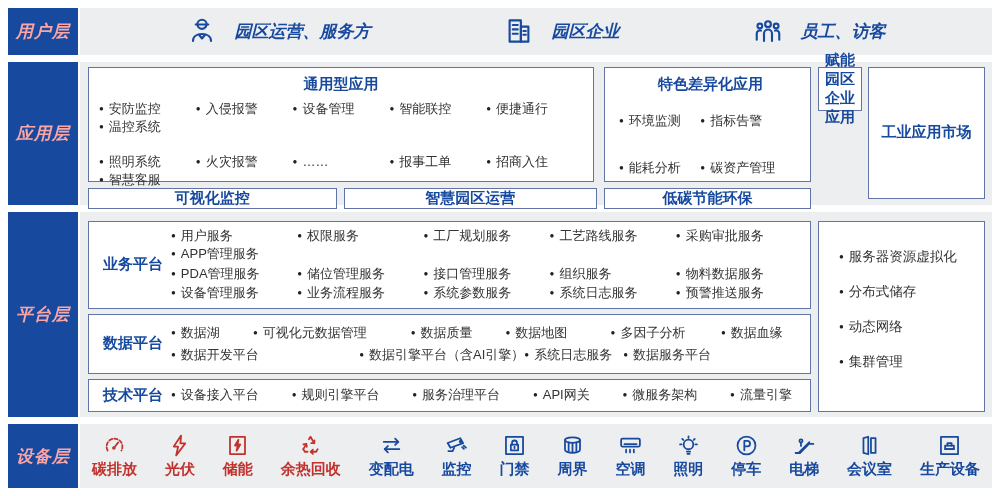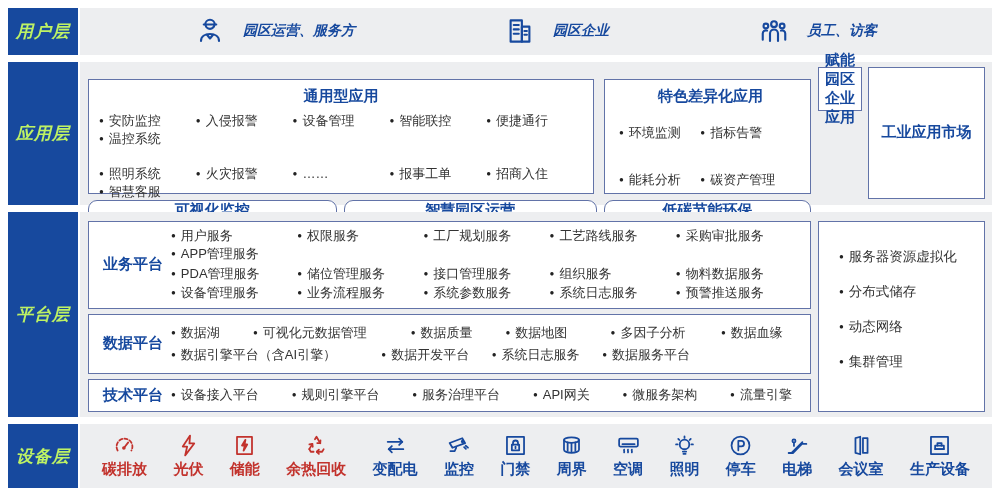--- a/index.html
+++ b/index.html
@@ -1,40 +1,40 @@
 <!DOCTYPE html>
 <html><head>
 <meta charset="utf-8">
 <style>
   * { margin:0; padding:0; box-sizing:border-box; }
   body { background:#fff; font-family:"Liberation Sans","DejaVu Sans",sans-serif; }
   .canvas { width:1000px; height:496px; background:#fff; padding:8px; display:flex; flex-direction:column; gap:7px; }
   .layer-row { display:flex; gap:2px; }
-  .layer-label { width:70px; flex:0 0 70px; background:#17499e; color:#bef264; display:flex; align-items:center; justify-content:center; font-weight:bold; font-style:italic; font-size:17px; letter-spacing:1px; }
+  .layer-label { width:70px; flex:0 0 70px; background:#17499e; color:#fca5a5; display:flex; align-items:center; justify-content:center; font-weight:bold; font-style:italic; font-size:17px; letter-spacing:1px; }
   .band { flex:1; background:#edeef0; }
 
   
   .row-user { height:47px; }
   .band-user { display:flex; align-items:center; justify-content:space-around; padding:0 40px; }
-  .user-item { display:flex; align-items:center; gap:18px; color:#17499e; font-weight:bold; font-style:italic; font-size:14px; }
+  .user-item { display:flex; align-items:center; gap:18px; color:#17499e; font-weight:bold; font-style:italic; font-size:17px; }
   .user-item .icn { width:30px; height:30px; color:#17499e; font-style:normal; }
 
   
   .wbox { background:#fff; border:1px solid #6273a8; }
   .box-title { color:#17499e; font-weight:bold; font-size:15px; text-align:center; }
 
   
   .row-app { height:143px; }
   .band-app { display:flex; gap:7px; padding:5px 7px 6px 8px; }
   .app-left { flex:1; display:flex; flex-direction:column; gap:6px; }
-  .app-top { flex:1; display:flex; gap:10px;margin-top:12px; }
+  .app-top { flex:1; display:flex; gap:10px; }
   .general-box { flex:1; padding:7px 10px 5px; display:flex; flex-direction:column; justify-content:space-evenly; }
   .special-box { width:207px; flex:0 0 207px; padding:7px 8px 5px 14px; display:flex; flex-direction:column; justify-content:space-evenly; }
   .app-bottom { height:33px; display:flex; gap:7px; }
-  .cat-box { display:flex; align-items:center; justify-content:center;border-radius:9px; }
+  .cat-box { display:flex; align-items:center; justify-content:center; }
   .cat-box:nth-child(1) { flex:247; }
   .cat-box:nth-child(2) { flex:252; }
   .cat-box:nth-child(3) { width:207px; flex:0 0 207px; }
   .app-right { width:167px; flex:0 0 167px; display:flex; flex-direction:row; gap:6px; }
   .enable-box { height:44px; flex:0 0 44px; display:flex; align-items:center; justify-content:center; }
   .market-box { flex:1; display:flex; align-items:center; justify-content:center; }
 
   
   .svc-row { display:grid; grid-template-columns:repeat(5,1fr); align-items:center; }
   .bullet-item { font-size:13px; color:#333; white-space:nowrap; }
@@ -52,21 +52,21 @@
   .plat-rows { flex:1; display:flex; flex-direction:column; justify-content:space-evenly; height:100%; }
   .business-box { height:88px; flex:0 0 88px; }
   .data-box { height:60px; flex:0 0 60px; }
   .tech-box { height:33px; flex:0 0 33px; }
   .tech-row { display:flex; justify-content:space-between; padding-right:10px; }
   .infra-box { width:167px; flex:0 0 167px; padding:26px 6px 0 20px; }
   .infra-box .bullet-item { display:block; font-size:13.5px; margin-bottom:17px; }
 
   
   .row-device { height:64px; }
-  .band-device { display:flex; align-items:center; justify-content:space-between; padding:0 22px; }
+  .band-device { display:flex; align-items:center; justify-content:space-between; padding:0 12px; }
   .dev-item { display:flex; flex-direction:column; align-items:center; gap:2px; }
   .dev-item .icn { width:25px; height:25px; }
   .dev-item .dev-label { font-size:15px; font-weight:bold; white-space:nowrap; }
   .dev-red { color:#c2322c; }
   .dev-blue { color:#17499e; }
 
   .icn svg { width:100%; height:100%; display:block; stroke:currentColor; fill:none; stroke-width:1.7; stroke-linecap:round; stroke-linejoin:round; }
 </style>
 </head>
 <body>
@@ -203,22 +203,22 @@
           <div class="plat-rows" id="data-rows">
               <div class="svc-row data-r0">
                 <span class="bullet-item">数据湖</span>
                 <span class="bullet-item">可视化元数据管理</span>
                 <span class="bullet-item">数据质量</span>
                 <span class="bullet-item">数据地图</span>
                 <span class="bullet-item">多因子分析</span>
                 <span class="bullet-item">数据血缘</span>
               </div>
               <div class="svc-row data-r1">
+                <span class="bullet-item">数据开发平台</span>
                 <span class="bullet-item">数据引擎平台（含AI引擎）</span>
-                <span class="bullet-item">数据开发平台</span>
                 <span class="bullet-item">系统日志服务</span>
                 <span class="bullet-item">数据服务平台</span>
               </div>
             </div>
         </div>
         <div class="wbox plat-box tech-box">
           <div class="box-title plat-title">技术平台</div>
           <div class="plat-rows" id="tech-rows">
               <div class="svc-row tech-row">
                 <span class="bullet-item">设备接入平台</span>

